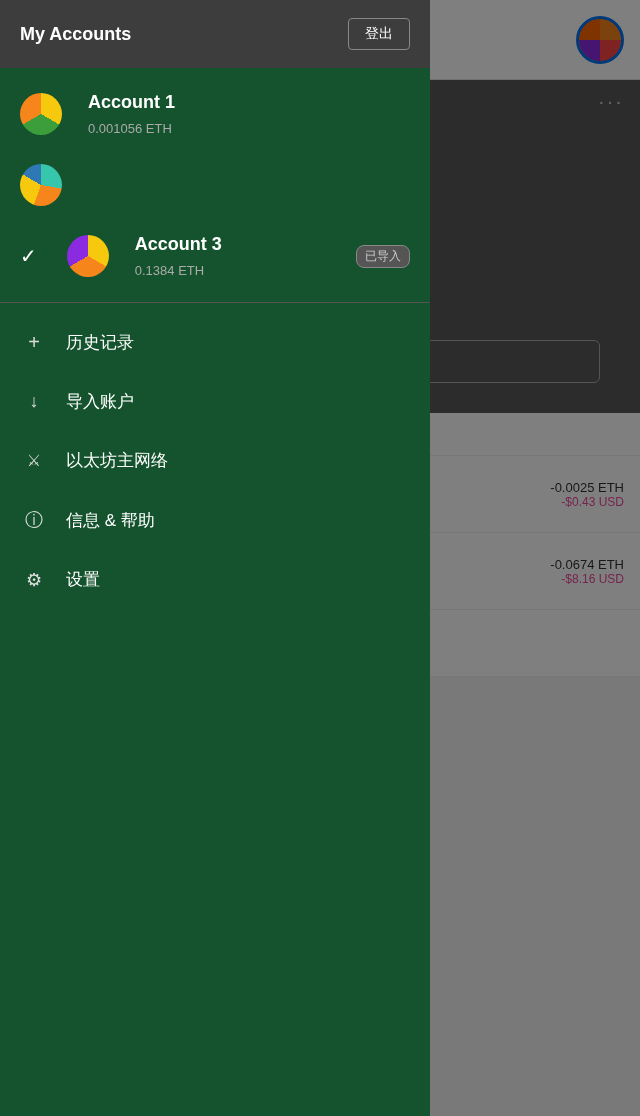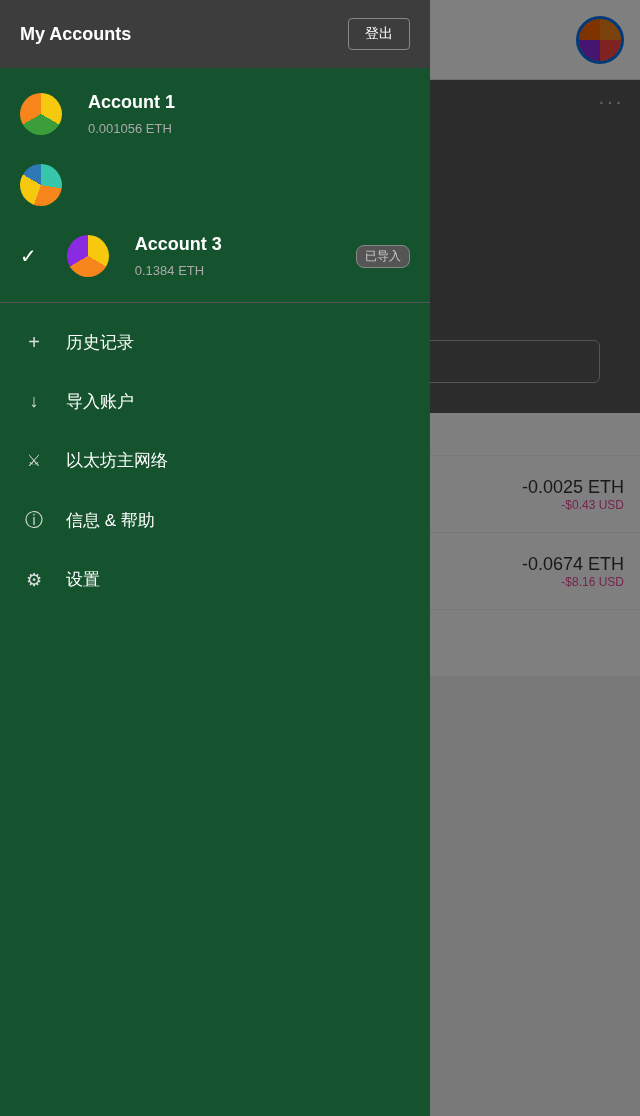--- a/index.html
+++ b/index.html
@@ -147,21 +147,21 @@
     .tx-avatar {
       width: 38px;
       height: 38px;
       border-radius: 50%;
       flex-shrink: 0;
     }
     .tx-info { flex: 1; }
     .tx-title { font-size: 14px; color: #333; font-weight: 500; }
     .tx-date { font-size: 12px; color: #999; }
     .tx-amounts { text-align: right; }
-    .tx-eth { font-size: 18px; color: #333; }
+    .tx-eth { font-size: 13px; color: #333; }
     .tx-usd { font-size: 12px; color: #ec4899; }
 
     
     .overlay {
       position: absolute;
       top: 0;
       left: 0;
       width: 640px;
       height: 1116px;
       background: rgba(0,0,0,0.5);

